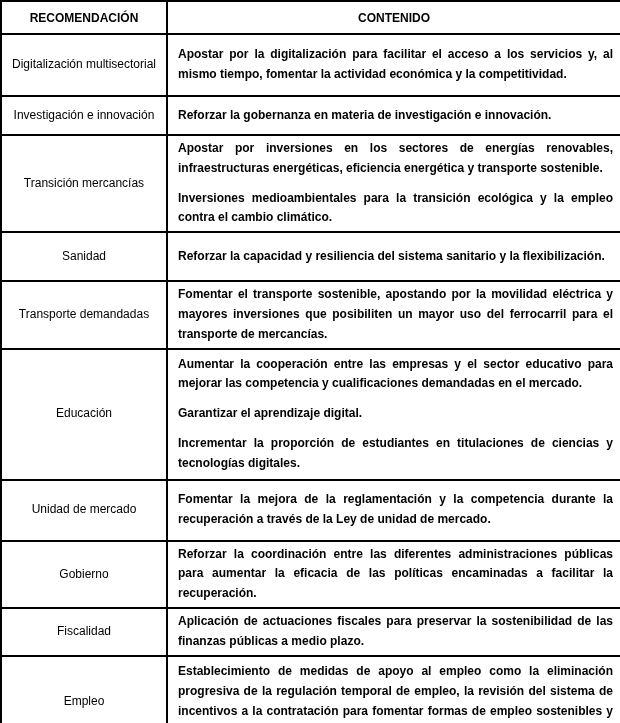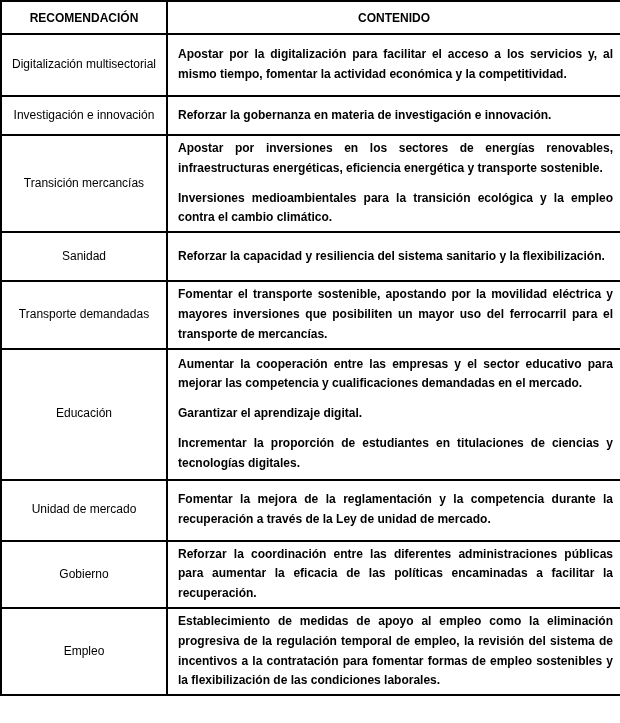--- a/index.html
+++ b/index.html
@@ -125,19 +125,25 @@
           <p>Fomentar la mejora de la reglamentación y la competencia durante la recuperación a través de la Ley de unidad de mercado.</p>
         </td>
       </tr>
       <tr>
         <td class="rec-cell">Gobierno</td>
         <td class="content-cell">
           <p>Reforzar la coordinación entre las diferentes administraciones públicas para aumentar la eficacia de las políticas encaminadas a facilitar la recuperación.</p>
         </td>
       </tr>
       <tr>
+        <td class="rec-cell">Fiscalidad</td>
+        <td class="content-cell">
+          <p>Aplicación de actuaciones fiscales para preservar la sostenibilidad de las finanzas públicas a medio plazo.</p>
+        </td>
+      </tr>
+      <tr>
         <td class="rec-cell">Empleo</td>
         <td class="content-cell">
           <p>Establecimiento de medidas de apoyo al empleo como la eliminación progresiva de la regulación temporal de empleo, la revisión del sistema de incentivos a la contratación para fomentar formas de empleo sostenibles y la flexibilización de las condiciones laborales.</p>
         </td>
       </tr>
     </tbody>
 </table>
 
 </body></html>

